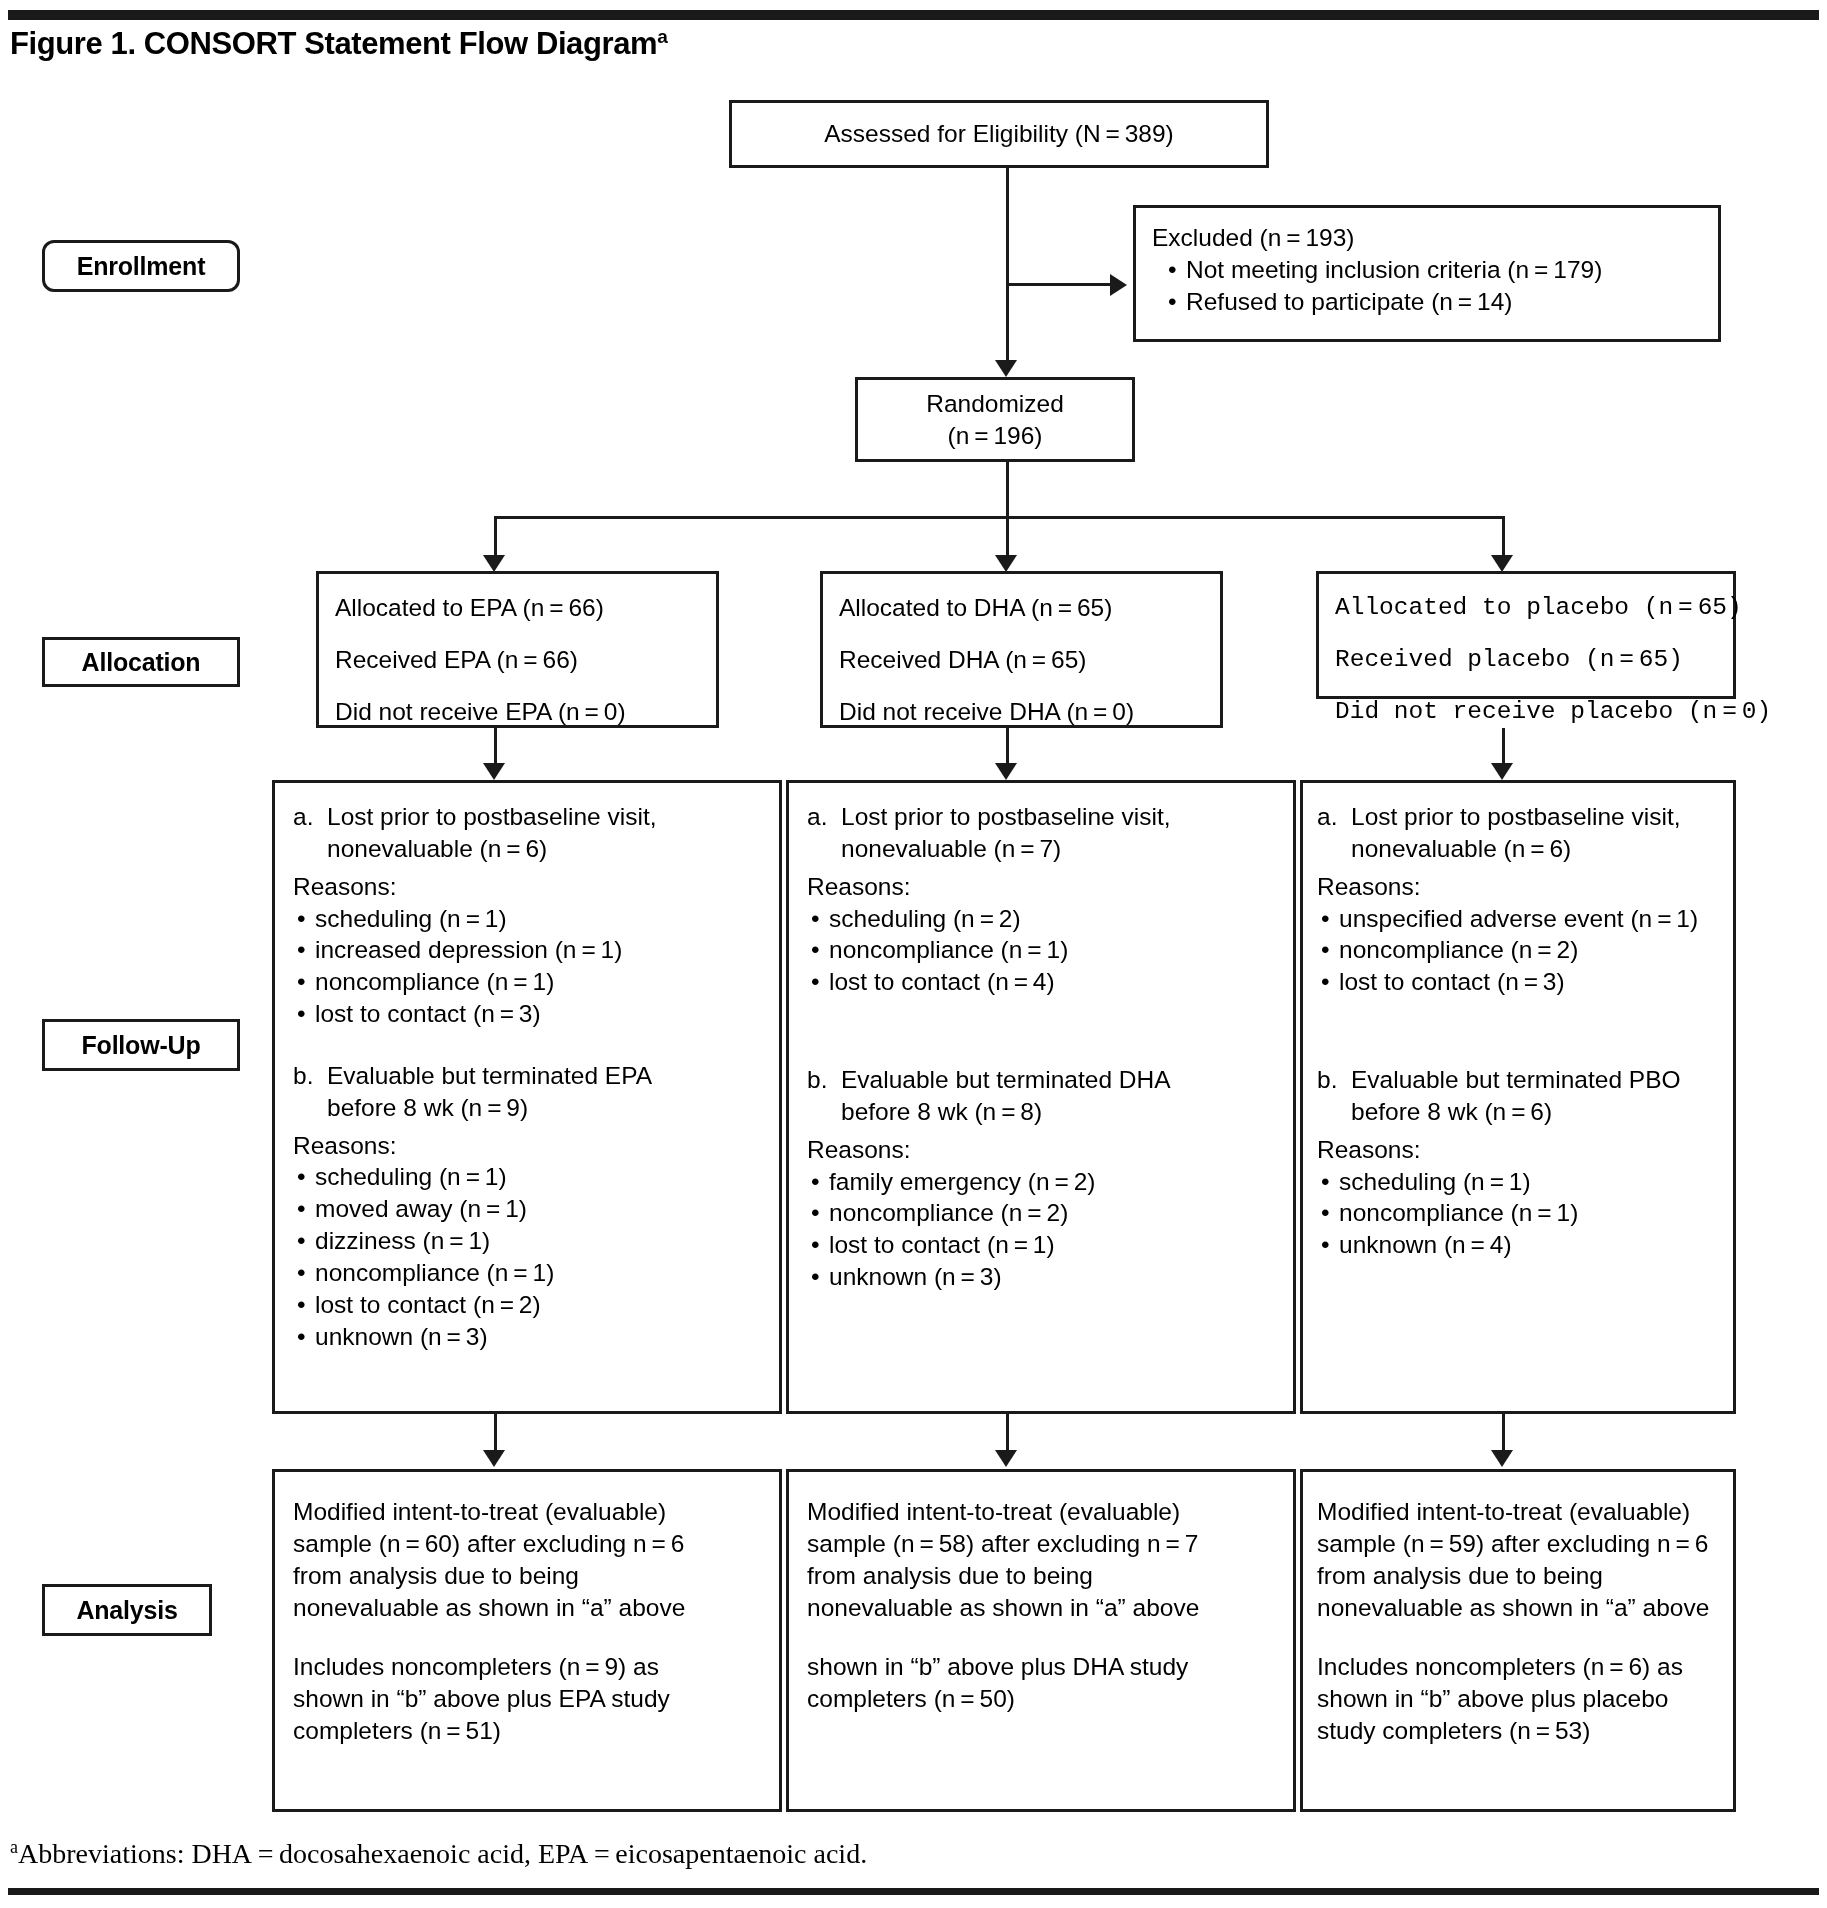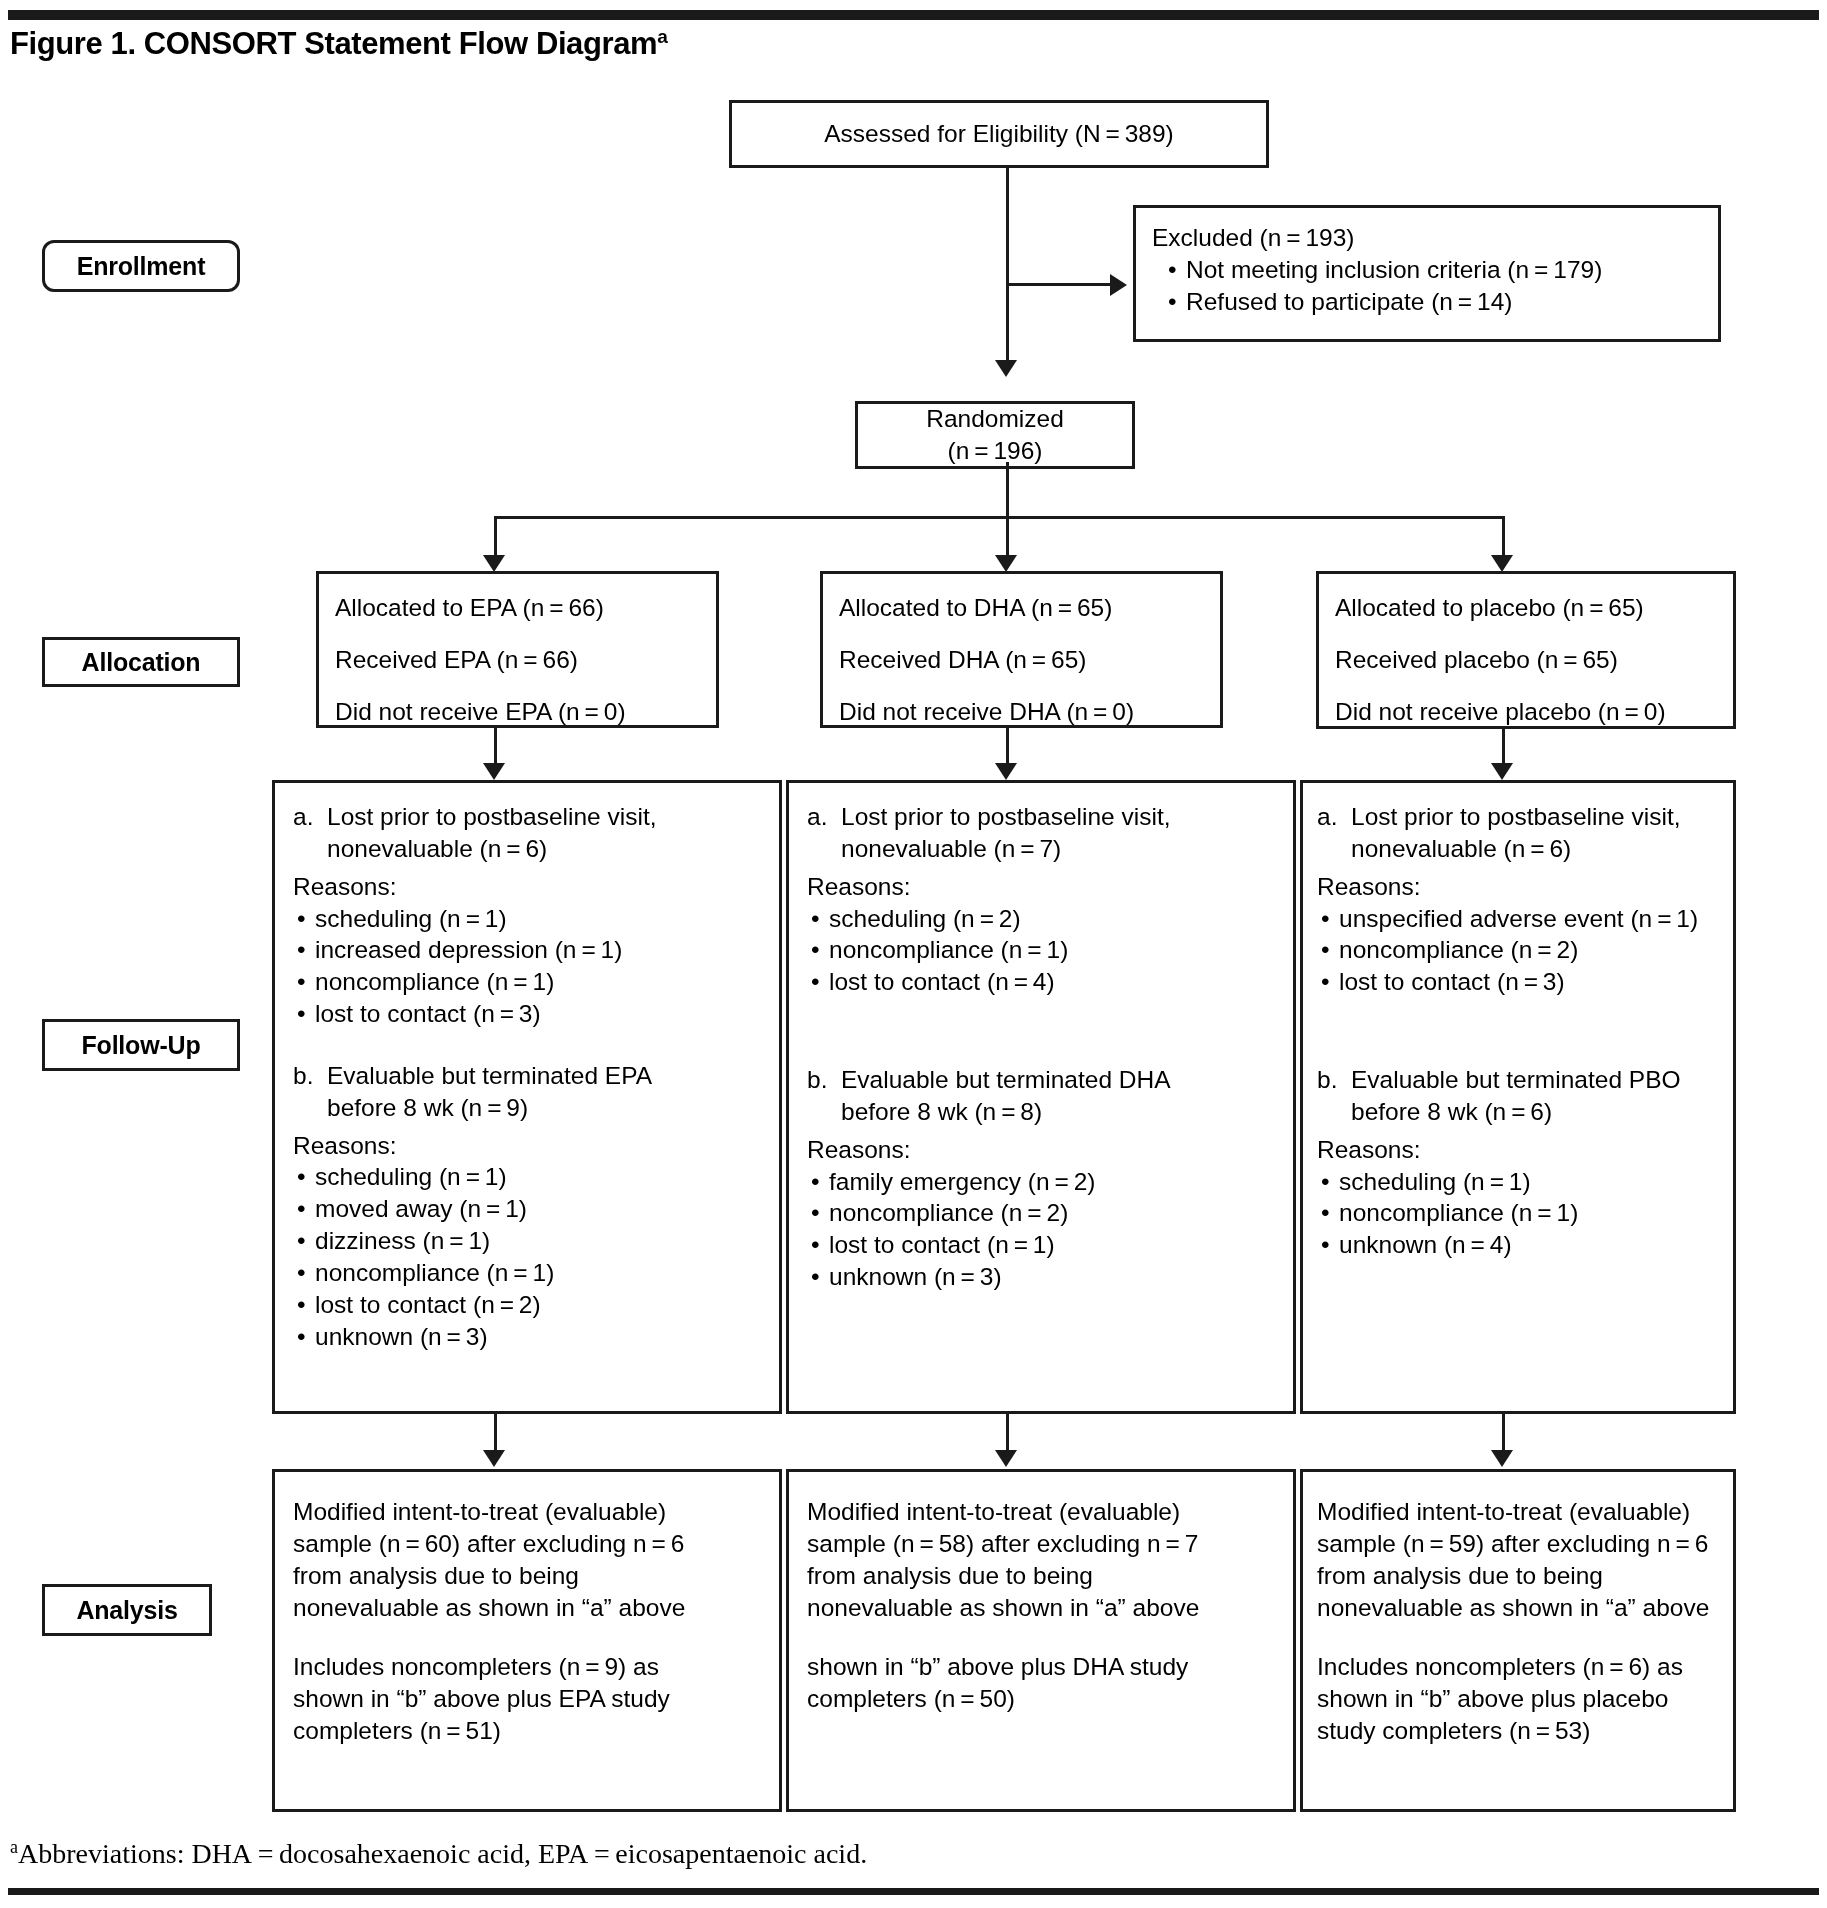--- a/index.html
+++ b/index.html
@@ -204,21 +204,21 @@
 <div class="arrow-right" style="left:1110px; top:274px;"></div>
 
 <div class="box" style="left:1133px; top:205px; width:588px; height:137px; padding-top:14px;">
   <div class="line">Excluded (n = 193)</div>
   <ul class="bullets indent">
     <li>Not meeting inclusion criteria (n = 179)</li>
     <li>Refused to participate (n = 14)</li>
   </ul>
 </div>
 
-<div class="box center" style="left:855px; top:377px; width:280px; height:68px;margin-top:24px;">
+<div class="box center" style="left:855px; top:377px; width:280px; height:85px;">
   <div class="line">Randomized</div>
   <div class="line">(n = 196)</div>
 </div>
 
 <div class="vline" style="left:1006px; top:462px; height:57px;"></div>
 <div class="hline" style="left:494px; top:516px; width:1011px;"></div>
 
 <div class="vline" style="left:494px; top:516px; height:47px;"></div>
 <div class="arrow-down" style="left:483px; top:555px;"></div>
 
@@ -233,21 +233,21 @@
   <div class="line">Received EPA (n = 66)</div>
   <div class="line">Did not receive EPA (n = 0)</div>
 </div>
 
 <div class="box sp-lines" style="left:820px; top:571px; width:403px; height:157px; padding-top:18px;">
   <div class="line">Allocated to DHA (n = 65)</div>
   <div class="line">Received DHA (n = 65)</div>
   <div class="line">Did not receive DHA (n = 0)</div>
 </div>
 
-<div class="box sp-lines" style="left:1316px; top:571px; width:420px; height:158px; padding-top:18px;">
+<div class="box sp-lines" style="left:1316px; top:571px; width:420px; height:128px; padding-top:18px;font-family:Liberation Mono, monospace;">
   <div class="line">Allocated to placebo (n = 65)</div>
   <div class="line">Received placebo (n = 65)</div>
   <div class="line">Did not receive placebo (n = 0)</div>
 </div>
 
 <div class="vline" style="left:494px; top:728px; height:43px;"></div>
 <div class="arrow-down" style="left:483px; top:763px;"></div>
 <div class="vline" style="left:1006px; top:728px; height:43px;"></div>
 <div class="arrow-down" style="left:995px; top:763px;"></div>
 <div class="vline" style="left:1502px; top:728px; height:43px;"></div>

